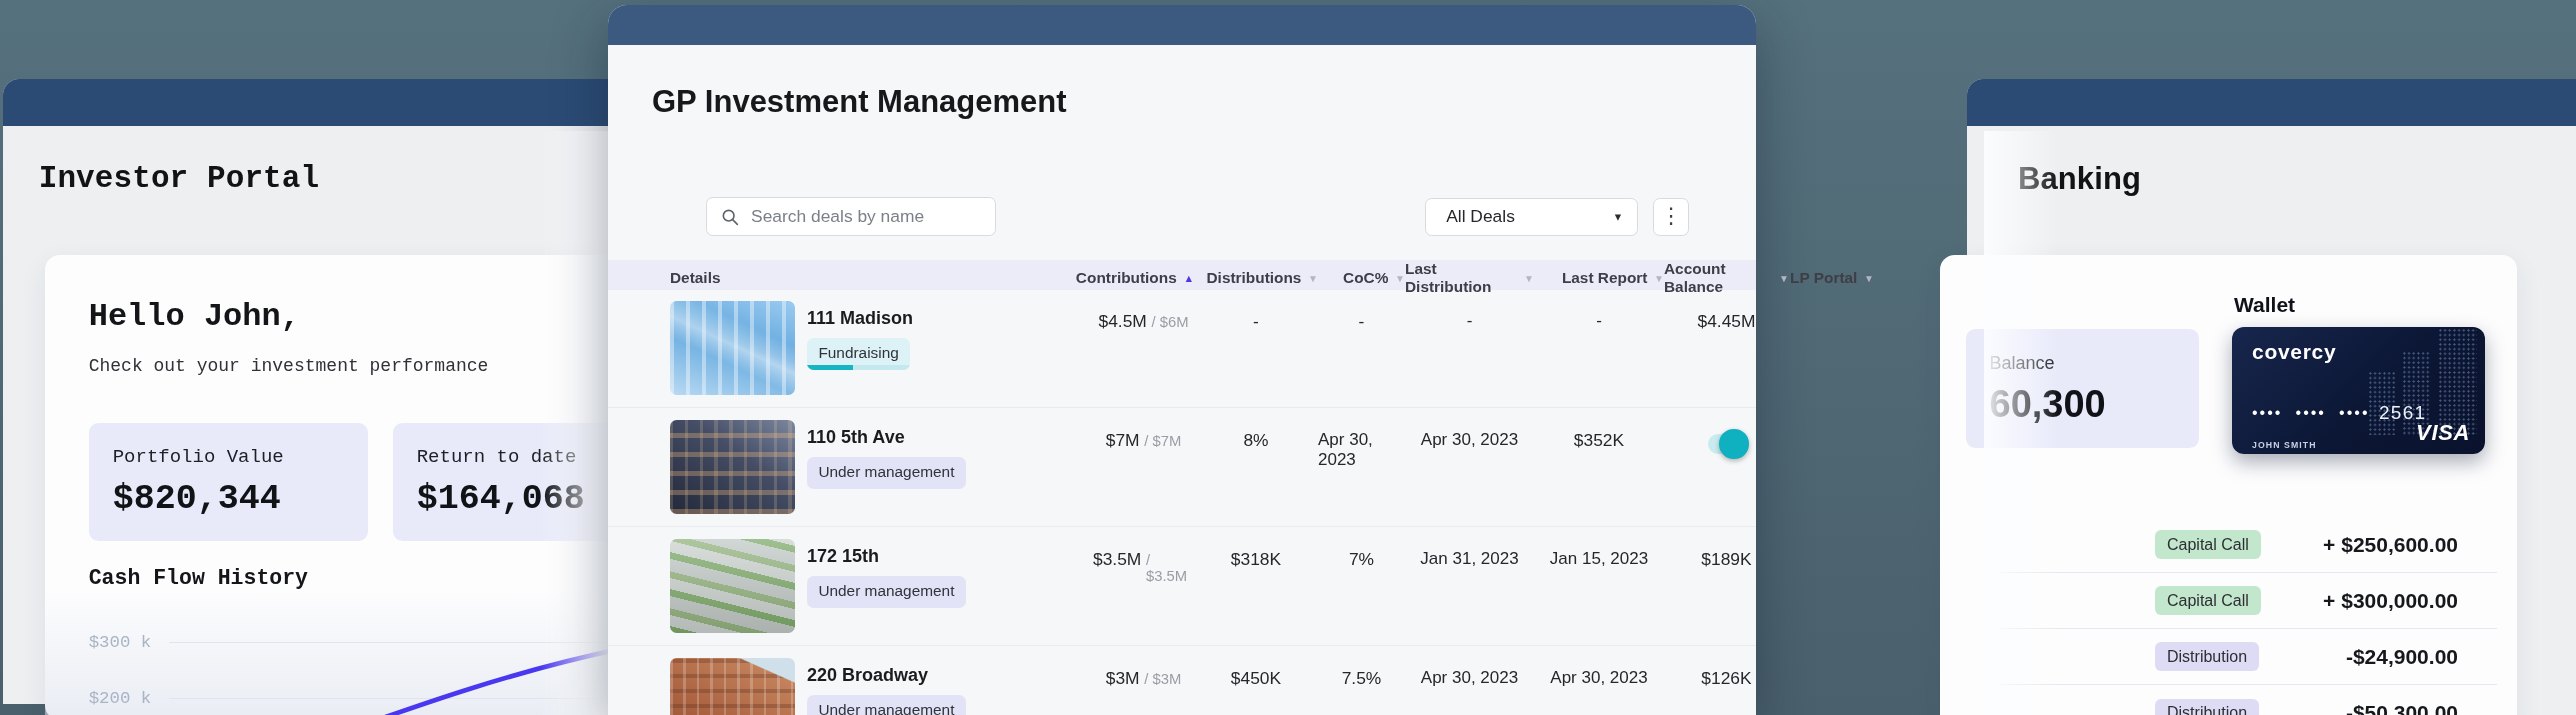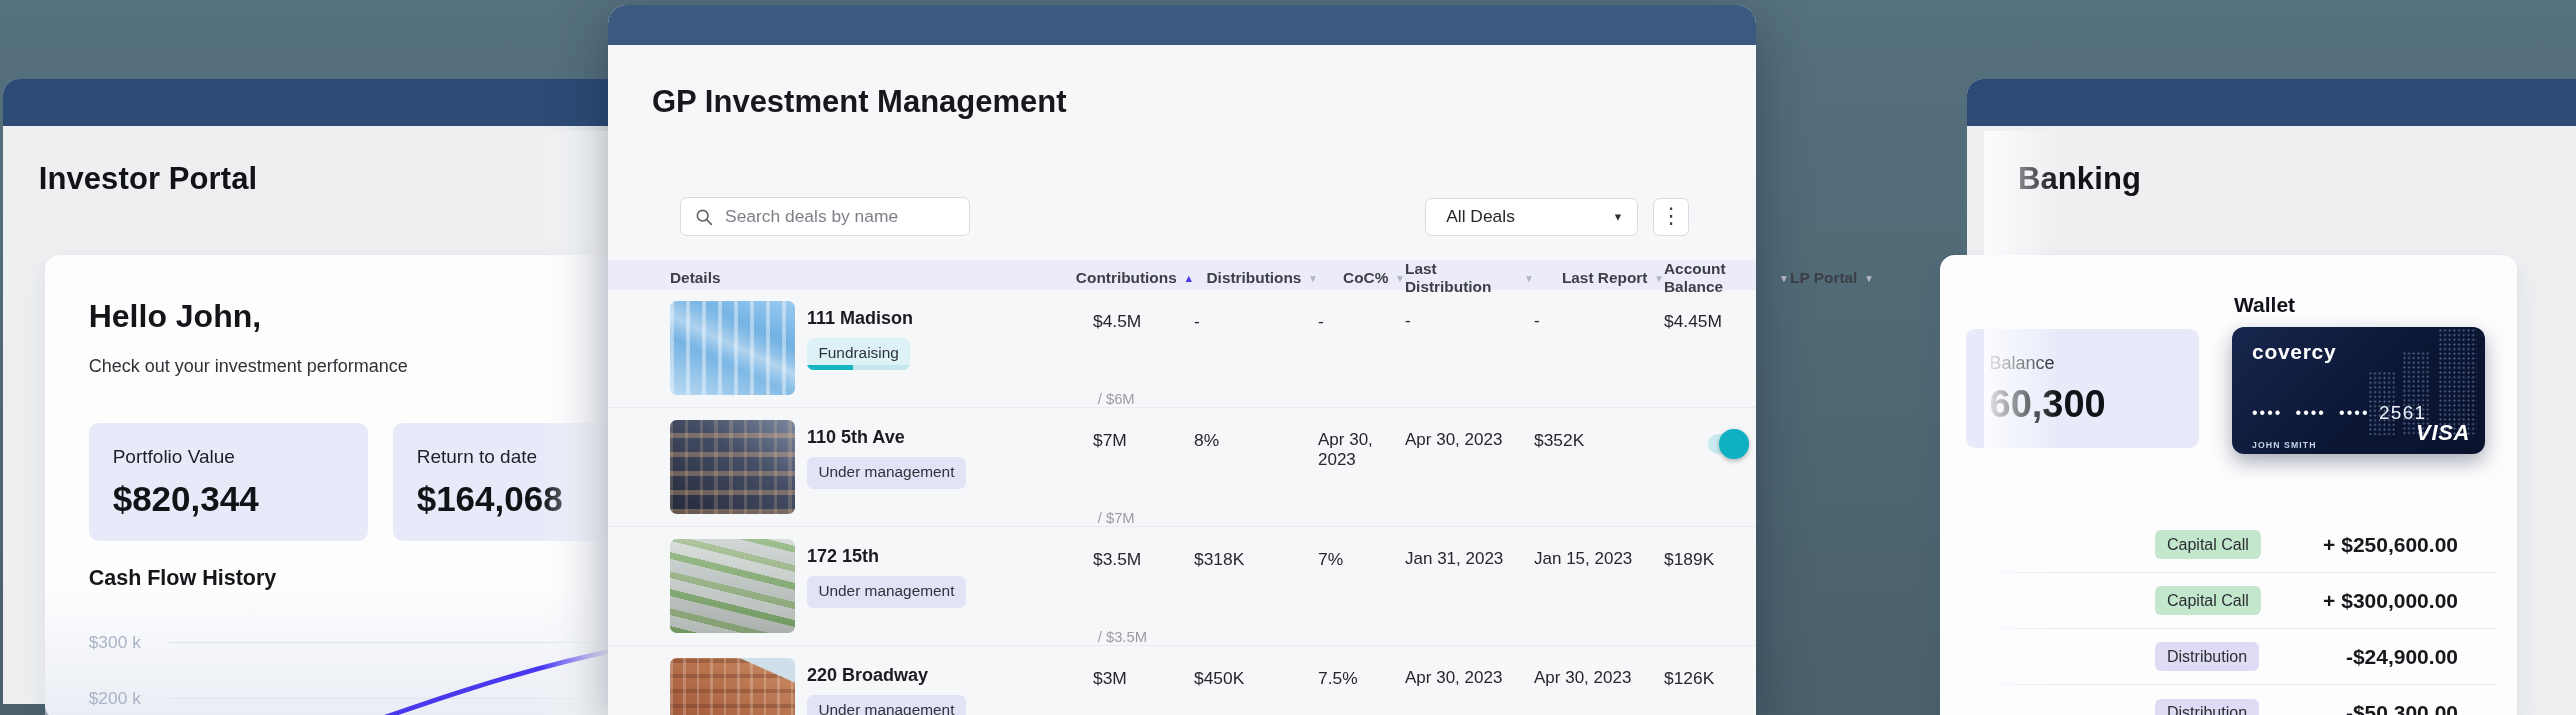--- a/index.html
+++ b/index.html
@@ -8,21 +8,21 @@
 
   .stage { position:relative; width:2576px; height:716px; overflow:hidden;
            background:linear-gradient(180deg,#55717d 0%,#4a606c 100%); }
 
   
   .window { position:absolute; background:#edeff1; border-radius:16px 16px 0 0; }
   .titlebar { position:absolute; left:0; right:0; top:0; height:47px;
               background:#2b4b75; border-radius:16px 16px 0 0; }
   .win-title { position:absolute; font-size:31px; font-weight:700; color:#121316; letter-spacing:0.1px; }
 
-  .window-left  { left:2.7px;  top:79px; bottom:12px; width:1053px; z-index:1; }
+  .window-left  { left:2.7px;  top:79px; bottom:12px; width:1053px; z-index:1;font-family:Liberation Mono, monospace; }
   .window-right { left:1967px; top:79px; right:-17.4px; bottom:0; z-index:1; }
 
   .white-card { position:absolute; background:#fdfdfe; border-radius:14.8px;
                 box-shadow:0 9.4px 27px rgba(40,55,80,.08); }
 
   
   .portal-card { left:42px; top:176px; width:1006px; bottom:-16px; }
   .greeting { position:absolute; left:44px; top:43px; font-size:32px; font-weight:700; color:#141519; }
   .greet-sub { position:absolute; left:44px; top:101px; font-size:18px; color:#303237; }
   .metrics { position:absolute; left:44px; top:168px; display:flex; gap:25px; }
@@ -81,23 +81,23 @@
                 background:linear-gradient(90deg,rgba(252,253,255,.95),rgba(252,253,255,0)); }
 
   
   .window-center { left:608px; top:5.4px; width:1148px; bottom:0; z-index:3;
                    background:#f6f7f9; border-radius:19px 19px 0 0;
                    box-shadow:0 17.4px 54px rgba(22,32,52,.42); }
   .center-header { position:absolute; left:0; right:0; top:0; height:40px;
                    background:#3c5980; border-radius:19px 19px 0 0; }
   .gp-title { position:absolute; left:44px; top:79px; font-size:31px; font-weight:700; color:#17181b; }
 
-  .toolbar { position:absolute; left:8px; right:0; top:192px; height:39px;
+  .toolbar { position:absolute; left:0; right:0; top:192px; height:39px;
              display:flex; align-items:center; justify-content:space-between;
-             padding:0 67px 0 64px; }
+             padding:0 67px 0 98px; }
   .searchbox { display:flex; align-items:center; width:290px; height:39px; background:#fff;
                border:1px solid #d8dade; border-radius:6.7px; padding:0 13.4px; gap:10.7px; }
   .searchbox input { border:none; outline:none; flex:1; font-size:17.4px; color:#333;
                      font-family:inherit; background:transparent; }
   .searchbox input::placeholder { color:#7b7f87; }
   .toolbar-right { display:flex; align-items:center; gap:14.8px; }
   .select { width:213px; height:38px; background:#fff; border:1px solid #d8dade; border-radius:6.7px;
             display:flex; align-items:center; justify-content:space-between;
             padding:0 16px 0 20px; font-size:17.4px; color:#26272b; }
   .caret { font-size:12.7px; color:#2c2d31; }
@@ -111,21 +111,21 @@
            padding-left:62px; align-items:center; font-size:15.4px; font-weight:700; color:#3d3e47; }
   .th { display:flex; align-items:center; }
   .th.num { justify-content:flex-end; }
   .th.ctr { justify-content:center; }
   .sort-up { font-size:10.7px; color:#4b39e8; margin-left:6.7px; }
   .fcaret { font-size:10px; color:#b3b6c2; margin-left:6.7px; }
 
   .tbody { position:absolute; left:0; right:0; top:284px; bottom:0; overflow:hidden; }
   .tr { height:119px; border-bottom:0.7px solid #eaebef; padding-left:62px; align-items:stretch; }
   .td { display:flex; align-items:flex-start; padding-top:21.5px; font-size:17.4px; color:#26272c; }
-  .td.num { justify-content:space-between;flex-direction:column; }
+  .td.num { justify-content:center; }
   .td.ctr { justify-content:center; }
   .details-cell { display:flex; gap:12px; padding-top:12px; }
   .thumb { width:125px; height:94px; border-radius:6.7px; flex:0 0 auto; }
   .stack { padding-top:6.7px; }
   .deal-name { font-size:18px; font-weight:700; color:#1b1c20; }
   .badge { display:inline-block; position:relative; margin-top:9.4px; font-size:15.4px; color:#30333a;
            padding:6px 11.4px 7.4px; border-radius:6.7px; overflow:hidden; }
   .badge.cyan { background:#ddf2f6; }
   .badge.lav { background:#e3e3f7; }
   .prog { position:absolute; left:0; right:0; bottom:0; height:4.7px; background:#c3e9ef; display:block; }

